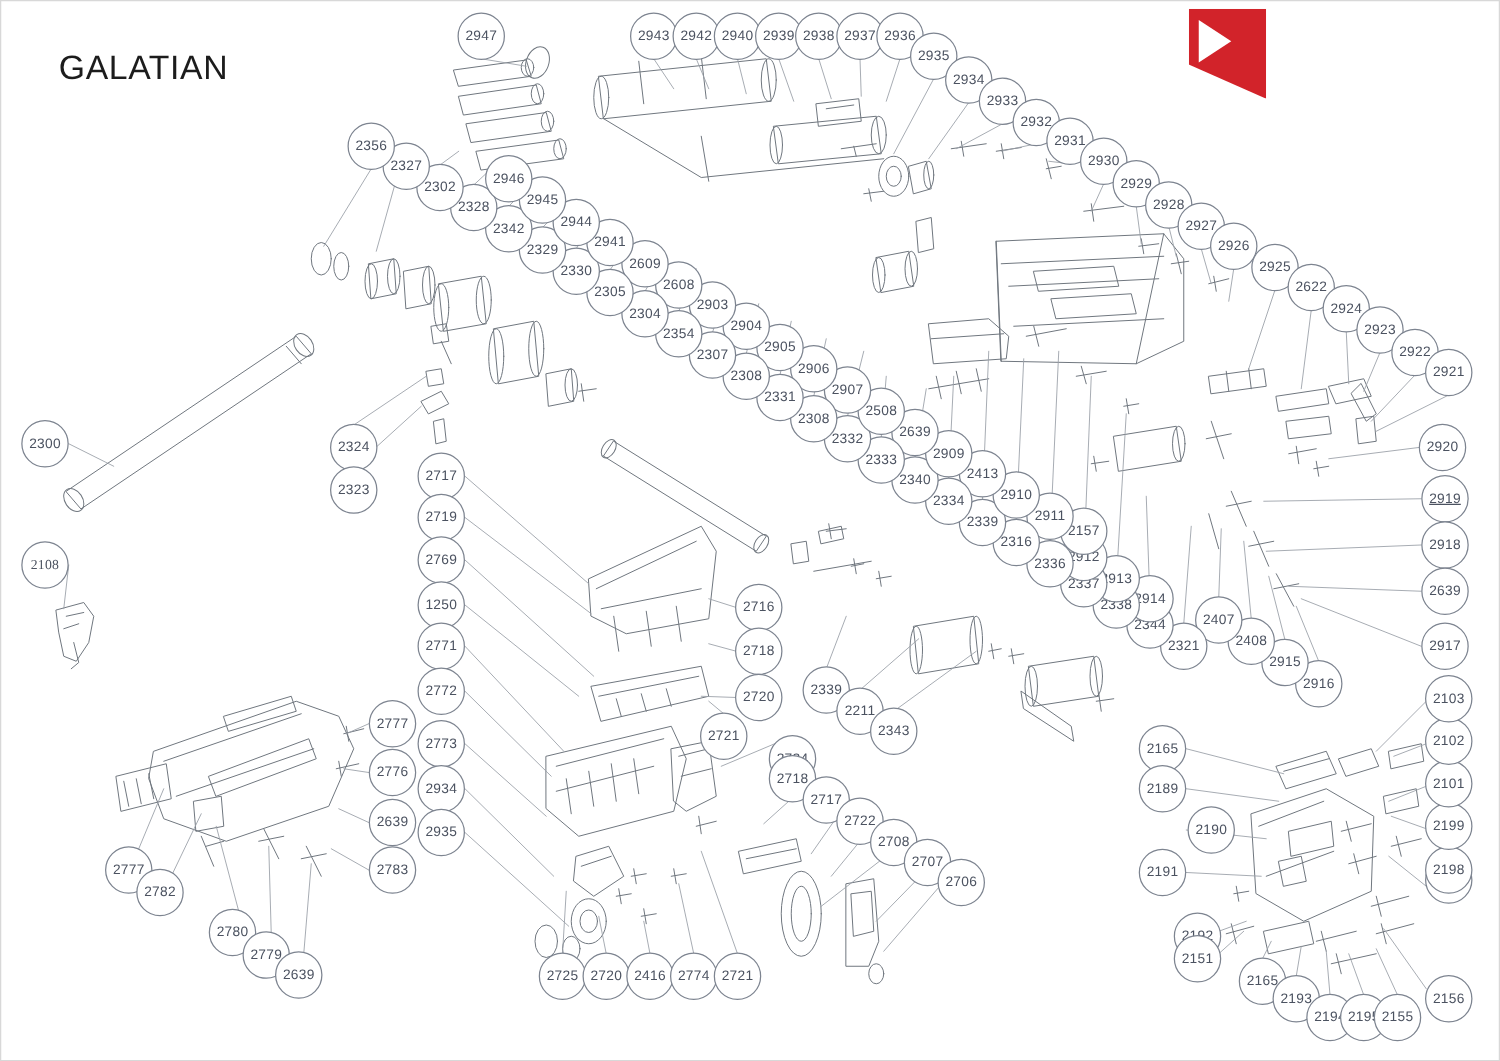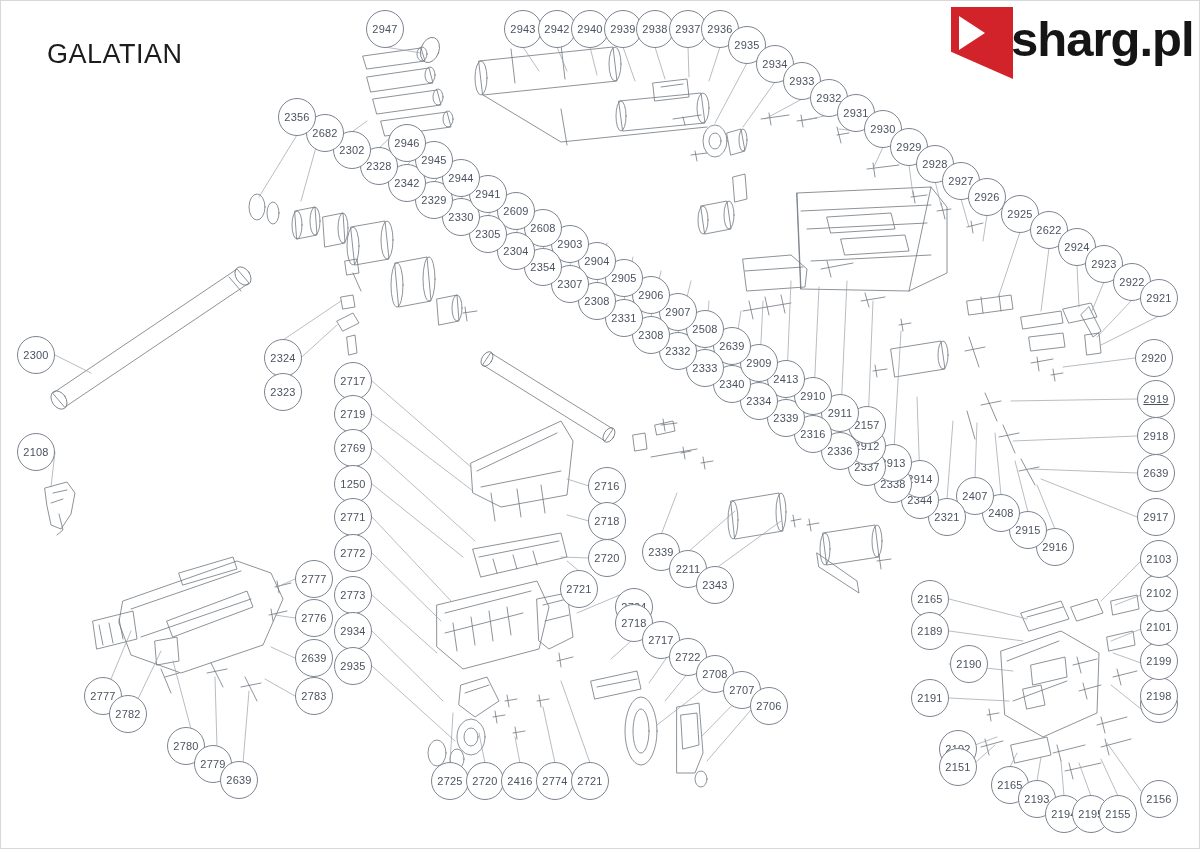--- a/index.html
+++ b/index.html
@@ -105,21 +105,20 @@
 <div id="page">
 
   <div id="title-block">
     <span>GALATIAN</span>
   </div>
 
   <div id="logo">
     <div class="logo-red">
       <div class="logo-arrow"></div>
     </div>
-    <div class="logo-text">sharg.pl</div>
   </div>
 
   <div id="diagram">
     <svg width="1200" height="849" viewBox="0 0 1200 849">
       <g fill="none" stroke="#70777f" stroke-width="0.8" stroke-linecap="round" stroke-linejoin="round">
 
         <path d="M52 392 L236 268 L248 282 L64 406 Z"></path>
         <ellipse cx="58" cy="399" rx="7" ry="10" transform="rotate(-34 58 399)"></ellipse>
         <ellipse cx="242" cy="275" rx="7" ry="10" transform="rotate(-34 242 275)"></ellipse>
         <path d="M228 276 L240 290"></path>
@@ -502,26 +501,26 @@
       <div class="callout" style="left: 487px; top: 233px;">2305</div>
       <div class="callout" style="left: 460px; top: 216px;">2330</div>
       <div class="callout" style="left: 487px; top: 193px;">2941</div>
       <div class="callout" style="left: 433px; top: 199px;">2329</div>
       <div class="callout" style="left: 460px; top: 177px;">2944</div>
       <div class="callout" style="left: 406px; top: 182px;">2342</div>
       <div class="callout" style="left: 433px; top: 159px;">2945</div>
       <div class="callout" style="left: 378px; top: 165px;">2328</div>
       <div class="callout" style="left: 406px; top: 142px;">2946</div>
       <div class="callout" style="left: 351px; top: 149px;">2302</div>
-      <div class="callout" style="left: 324px; top: 132px;">2682</div>
+      <div class="callout" style="left: 324px; top: 132px;">2327</div>
       <div class="callout" style="left: 296px; top: 116px;">2356</div>
       <div class="callout" style="left: 282px; top: 357px;">2324</div>
       <div class="callout" style="left: 282px; top: 391px;">2323</div>
       <div class="callout" style="left: 35px; top: 354px;">2300</div>
-      <div class="callout" style="left: 35px; top: 451px;">2108</div>
+      <div class="callout" style="left: 35px; top: 451px; font-family: Liberation Serif, serif;">2108</div>
       <div class="callout" style="left: 352px; top: 380px;">2717</div>
       <div class="callout" style="left: 352px; top: 413px;">2719</div>
       <div class="callout" style="left: 352px; top: 447px;">2769</div>
       <div class="callout" style="left: 352px; top: 483px;">1250</div>
       <div class="callout" style="left: 352px; top: 516px;">2771</div>
       <div class="callout" style="left: 352px; top: 552px;">2772</div>
       <div class="callout" style="left: 352px; top: 594px;">2773</div>
       <div class="callout" style="left: 352px; top: 630px;">2934</div>
       <div class="callout" style="left: 352px; top: 665px;">2935</div>
       <div class="callout" style="left: 313px; top: 578px;">2777</div>

